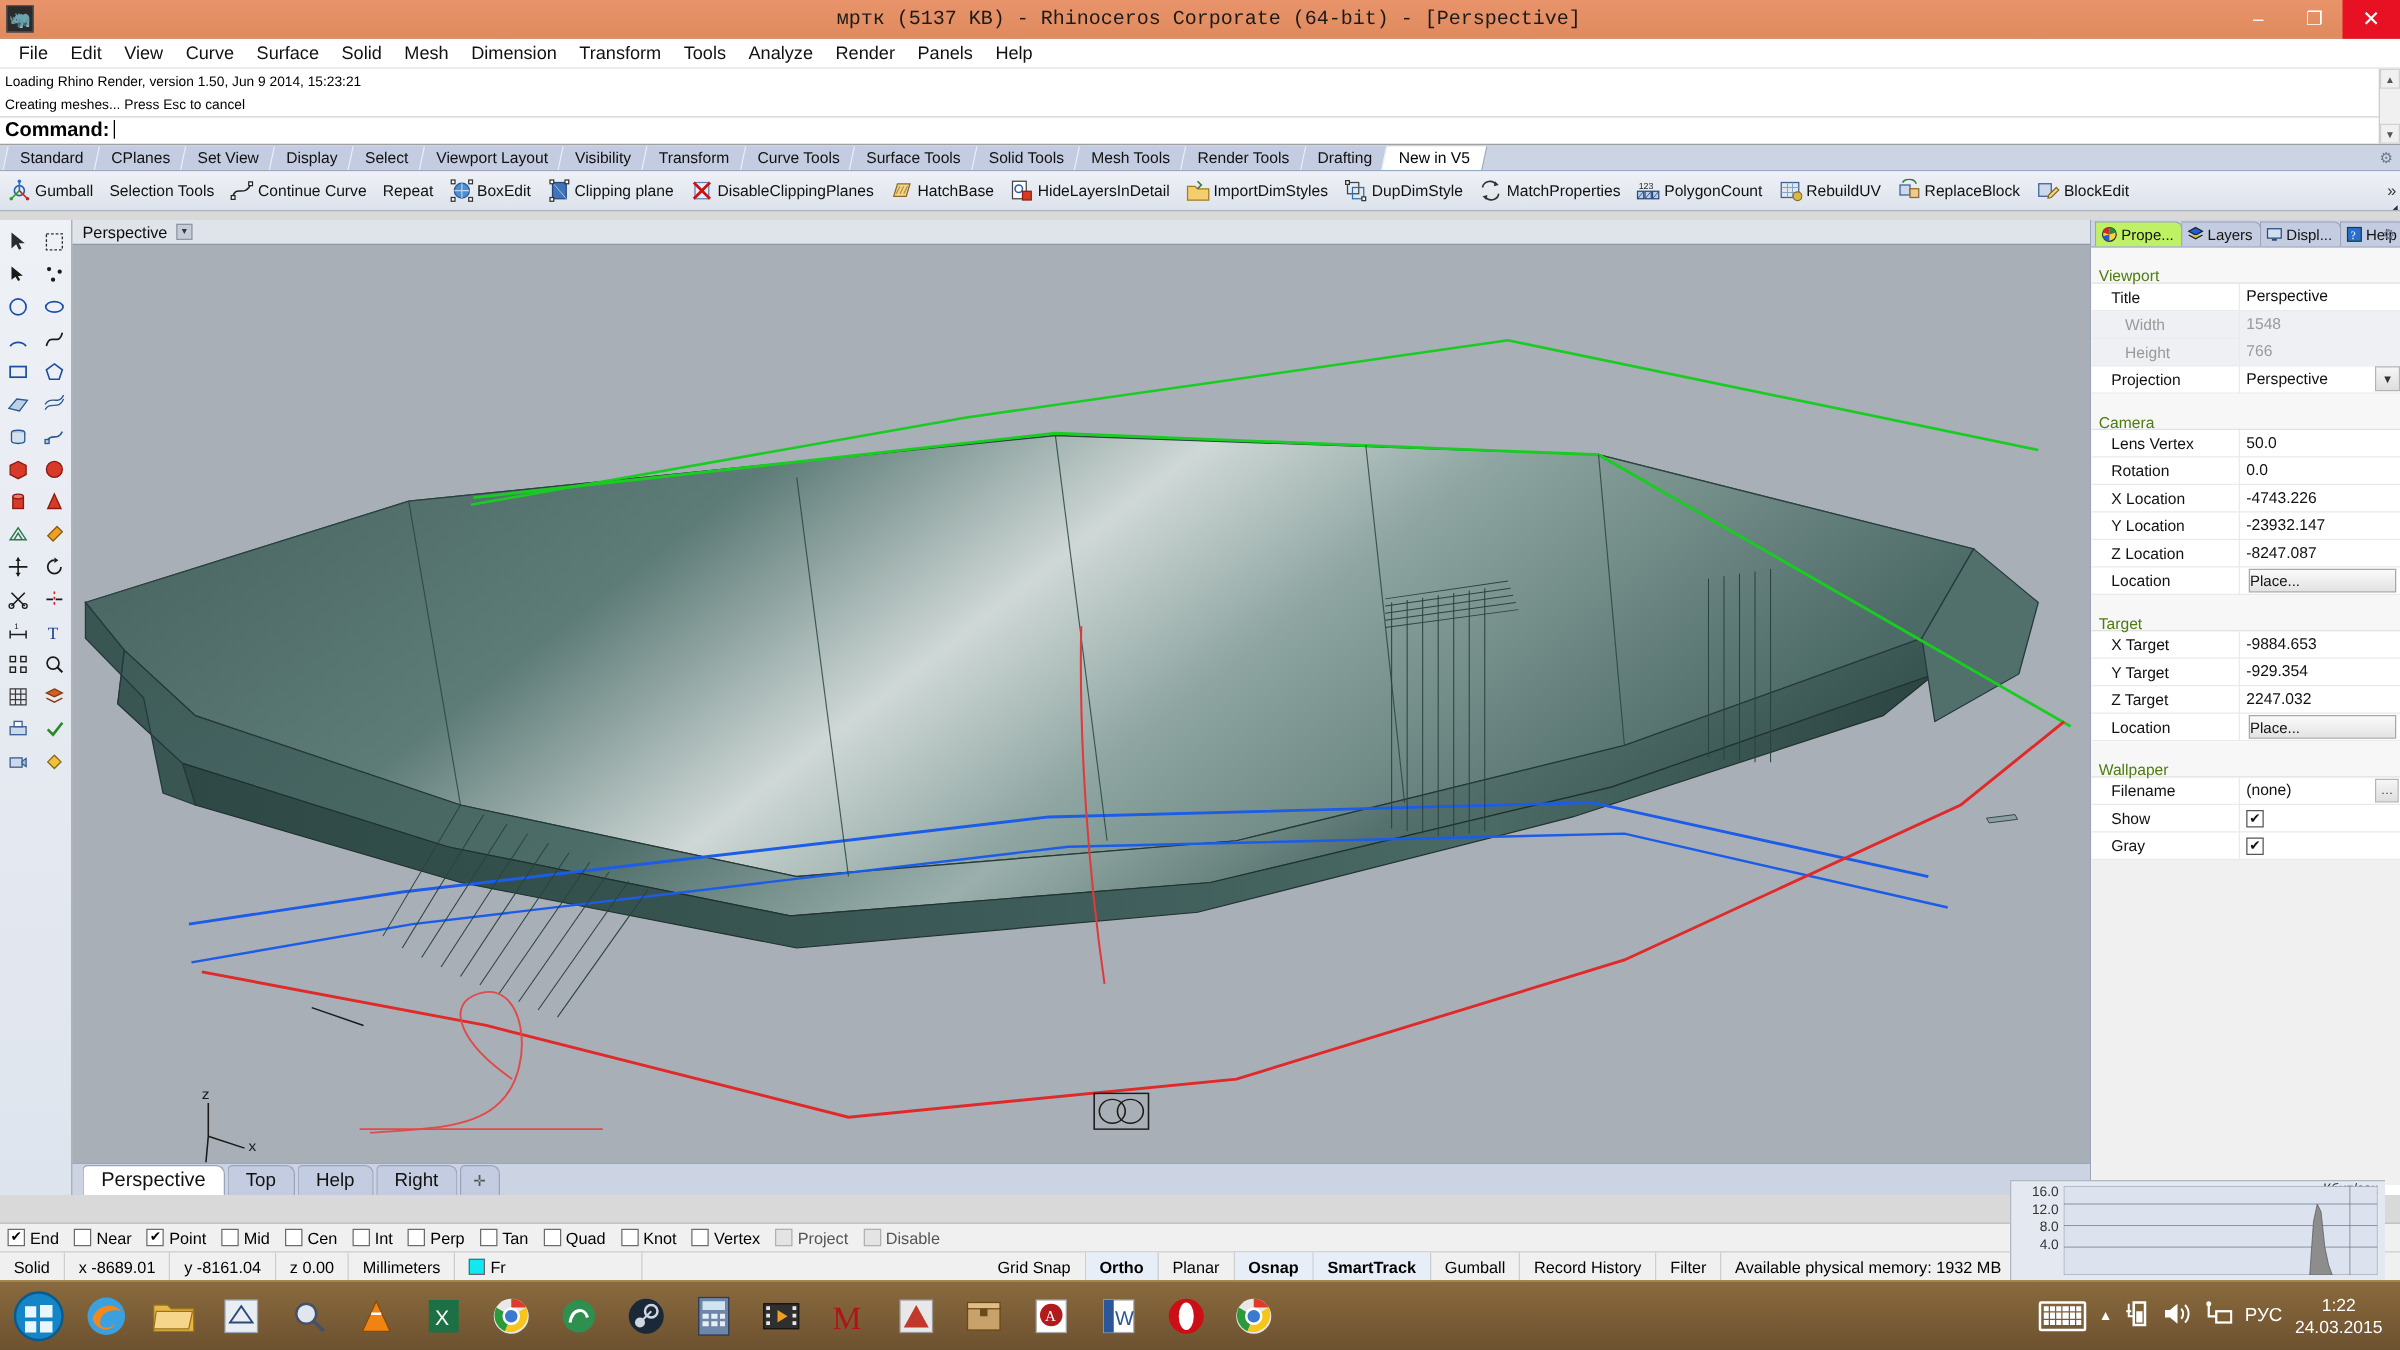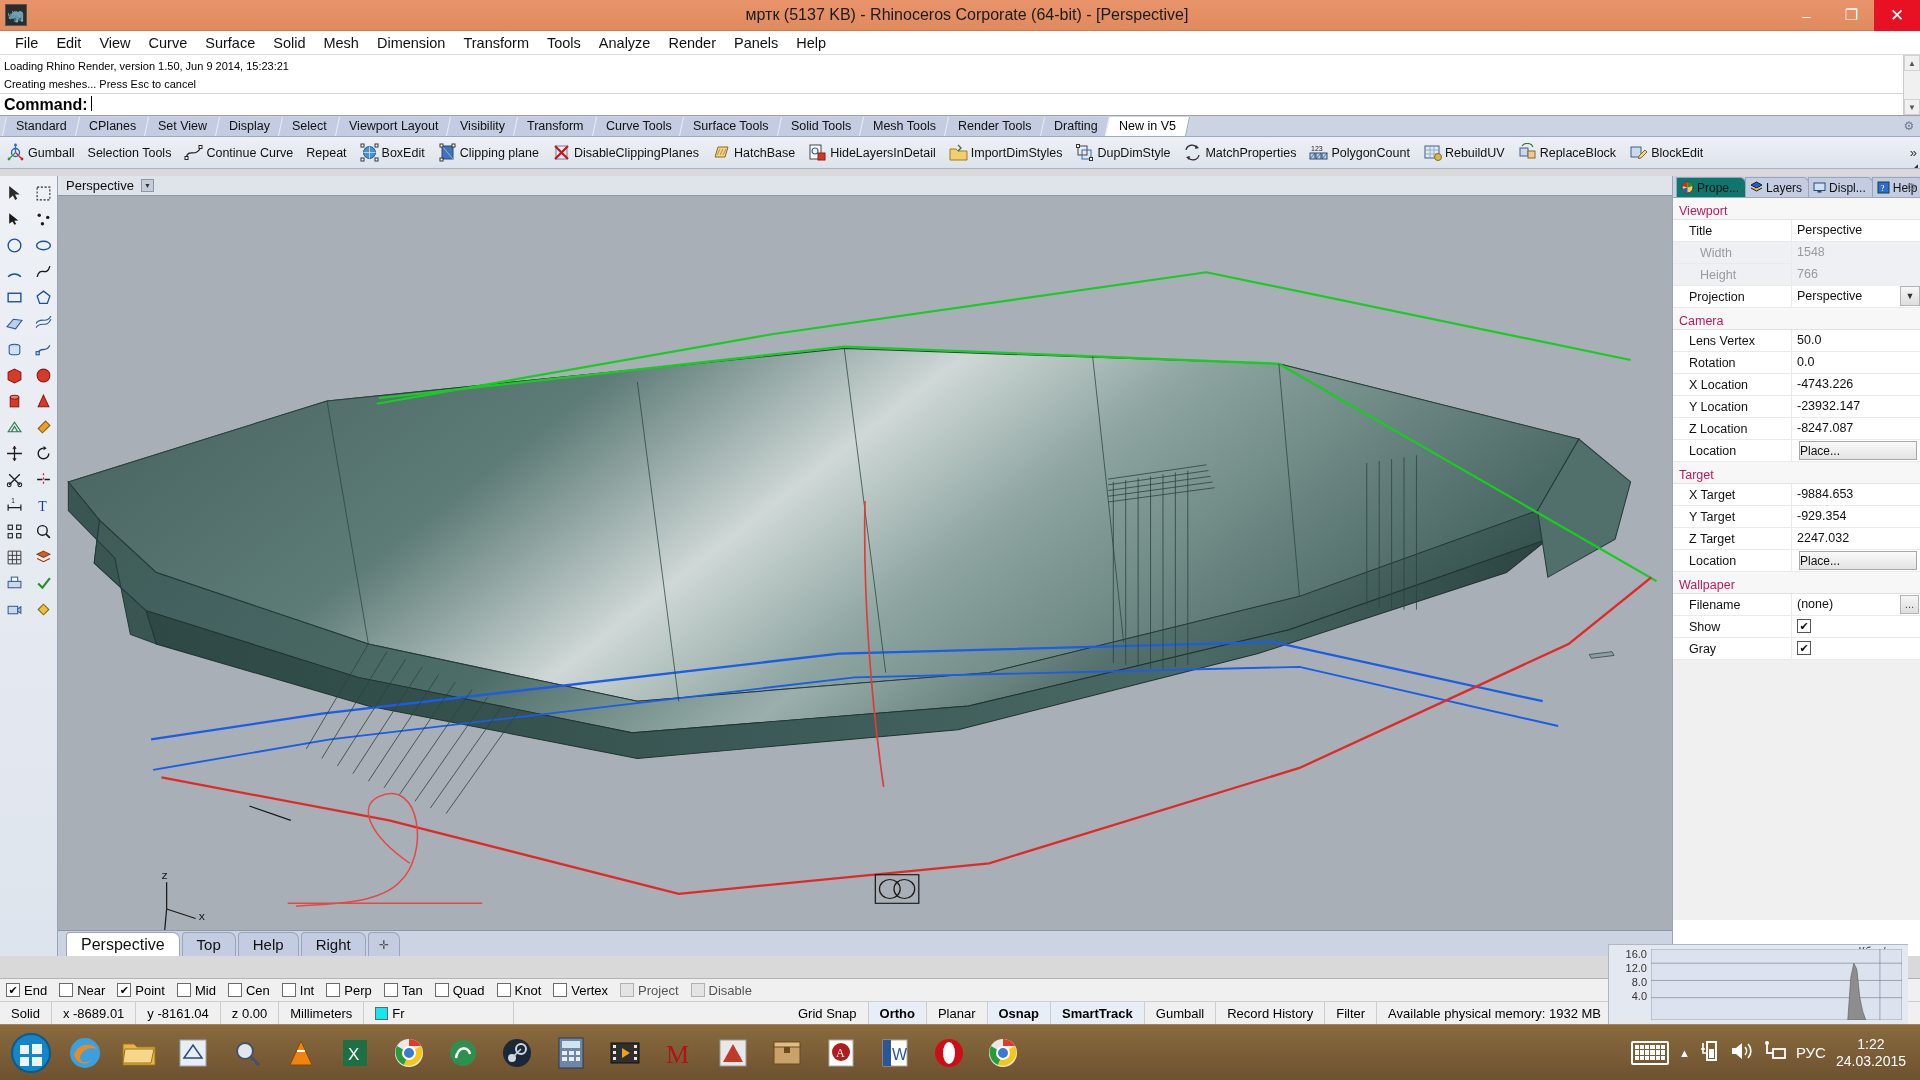--- a/index.html
+++ b/index.html
@@ -20,21 +20,21 @@
     border-bottom: 1px solid #c97a50;
   }
   .titlebar .appicon {
     width: 22px; height: 22px; margin-left: 5px;
     background: #2b2b2b; border: 1px solid #555;
     display: flex; align-items: center; justify-content: center;
     color: #e6e6e6; font-size: 14px; line-height: 1;
   }
   .titlebar .title {
     position: absolute; left: 14px; right: 0; text-align: center;
-    font-size: 16px; color: #1b1b1b; pointer-events: none;
+    font-size: 16px; color: #1b1b1b; pointer-events: none; font-family: Liberation Mono, monospace;
   }
   .wbtns { margin-left: auto; display: flex; height: 31px; z-index: 3; }
   .wbtn { width: 45px; display: flex; align-items: center; justify-content: center;
           color: #fff; font-size: 15px; }
   .wbtn.close { background: #e81123; width: 46px; font-size: 17px; }
 
   
   .menubar {
     height: 24px; background: #fff; display: flex; align-items: center;
     padding-left: 6px; border-bottom: 1px solid #dcdcdc;
@@ -134,27 +134,27 @@
   .rp-tabs {
     height: 22px; background: #ccd4e4; display: flex; align-items: flex-end;
     padding-left: 3px; position: relative; border-bottom: 1px solid #9aa8c0;
   }
   .rp-tab {
     display: flex; align-items: center; gap: 3px;
     height: 20px; padding: 0 6px 0 4px; font-size: 12px; color: #111;
     background: #c3cce0; border: 1px solid #9aa4bb; border-bottom: none;
     border-top-right-radius: 6px; margin-right: -1px;
   }
-  .rp-tab.active { background: #0f766e; }
+  .rp-tab.active { background: #bef264; }
   .rp-tabicon { width: 13px; height: 13px; }
   .rp-gear { position: absolute; right: 4px; bottom: 3px; font-size: 11px; color: #6e7a8f; }
 
   .proptable { flex: 1; background: #fff; overflow: hidden; font-size: 12.5px; }
   .grp {
-    background: #f7f7f7; padding: 4px 6px; color: #be185d;
+    background: #f7f7f7; padding: 14px 6px; color: #4d7c0f;
     border-bottom: 1px solid #e2e2e2; height: 22px; line-height: 18px;
   }
   .prow { display: flex; height: 22px; border-bottom: 1px solid #eaeaea; align-items: center; }
   .pname { width: 118px; padding-left: 16px; color: #111; }
   .pname.dim { color: #9a9a9a; padding-left: 27px; }
   .pval { flex: 1; padding-left: 5px; color: #111; border-left: 1px solid #eaeaea; height: 22px; line-height: 21px; }
   .pval.dim { color: #9a9a9a; background: #eef0f3; }
   .prow.shaded { background: #eef0f3; }
   .pval .dd {
     float: right; width: 20px; height: 20px; margin-top: 0;

